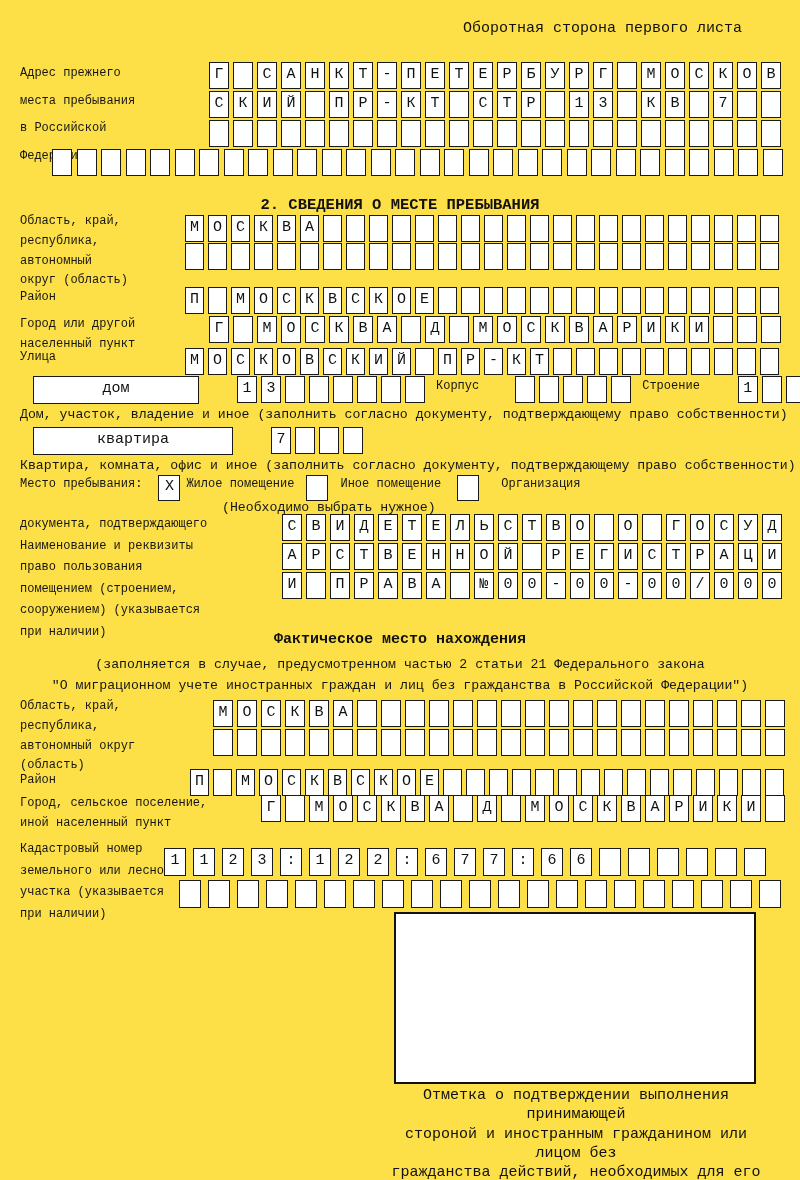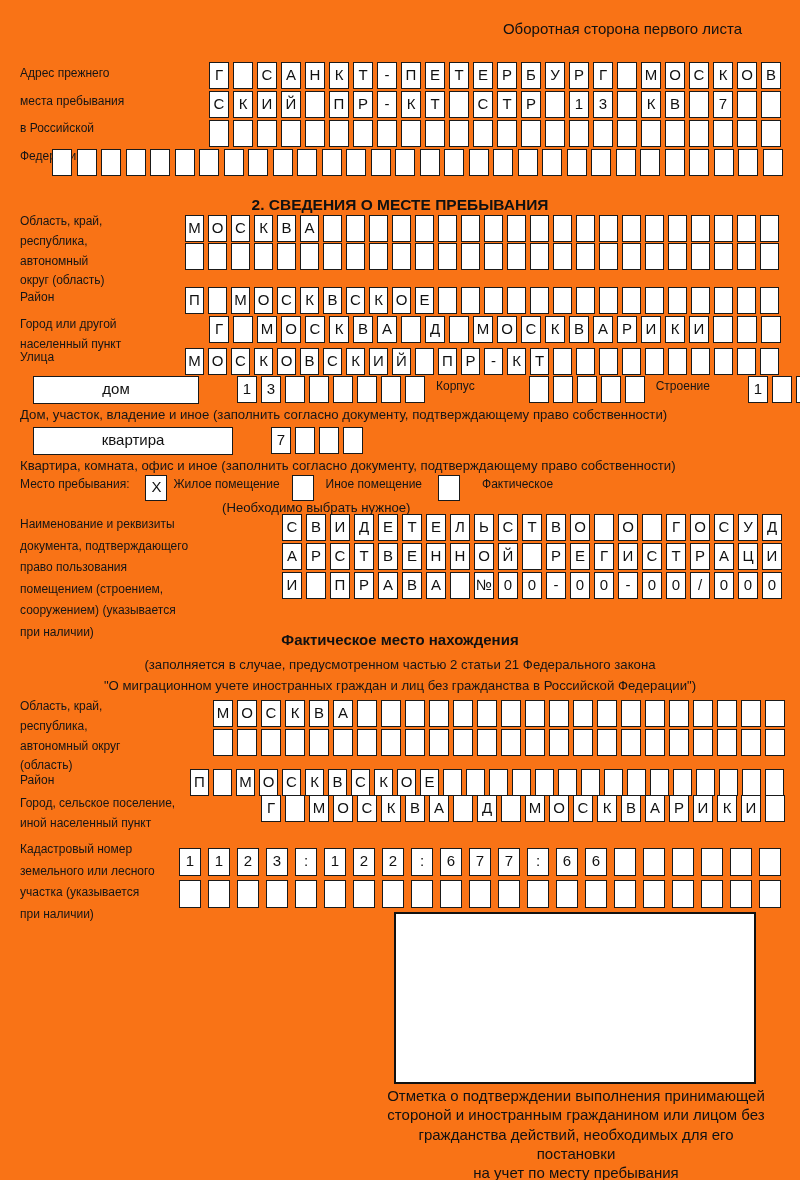--- a/index.html
+++ b/index.html
@@ -1,17 +1,17 @@
 <!DOCTYPE html>
 <html><head>
 <meta charset="utf-8">
 <style>
   html,body{margin:0;padding:0;background:#fff;}
-  #page{position:relative;width:800px;height:1180px;background:#f97316;
-        font-family:Liberation Sans, sans-serif;color:#111;overflow:hidden;}
+  #page{position:relative;width:800px;height:1180px;background:#fde047;
+        font-family:Liberation Mono, monospace;color:#111;overflow:hidden;}
   .abs{position:absolute;}
   .lbl{font-size:12px;color:#151515;}
   .lines27 div{line-height:27.5px;}
   .lines20 div{line-height:19.8px;}
   .lines21 div{line-height:21.6px;}
   .note{font-size:13.2px;color:#151515;}
   .center{width:800px;text-align:center;left:0;}
   .boldt{font-weight:bold;}
   .cells{white-space:nowrap;padding-left:32px;}
   .cell{display:inline-block;box-sizing:border-box;width:20px;height:27px;
@@ -39,21 +39,21 @@
   #ob1-r1{left:153px;top:215px;}
   #ob1-r2{left:153px;top:243px;}
   #ray1-label{left:20px;top:290px;}
   #ray1-row{left:153px;top:287px;}
   #gor1-label{left:20px;top:315px;}
   #gor1-row{left:177px;top:316px;}
   #ul-label{left:20px;top:350px;}
   #ul-row{left:153px;top:348px;}
   #dom-row{left:33px;top:376px;}
   #dom-wbox{width:166px;margin-right:6px;}
-  #kor-lbl{margin:3px 22px 0 7px;}
+  #kor-lbl{margin:3px 4px 0 7px;}
   #str-lbl{margin:3px 6px 16px 7px;}
   #dom-note{left:20px;top:407px;}
   #kv-row{left:33px;top:427px;}
   #kv-wbox{width:200px;margin-right:6px;}
   #kv-note{left:20px;top:458px;}
   #mesto-row{left:20px;top:475px;}
   #mesto-lbl{margin:2px 16px 0 0;}
   .optlbl{margin:2px 0 0 0;}
   #mesto-note{left:222px;top:500px;}
   #doc-label{left:20px;top:514px;width:228px;}
@@ -63,21 +63,21 @@
   #fact-title{top:631px;font-size:15px;}
   #fact-note{top:655px;line-height:20.5px;}
   #ob2-label{left:20px;top:697px;}
   #ob2-r1{left:181px;top:700px;}
   #ob2-r2{left:181px;top:729px;}
   #ray2-label{left:20px;top:773px;}
   #ray2-row{left:158px;top:769px;}
   #gor2-label{left:20px;top:794px;}
   #gor2-row{left:229px;top:795px;}
   #kad-label{left:20px;top:839px;}
-  #kad-r1{left:147px;top:848px;}
+  #kad-r1{left:132px;top:848px;}
   #kad-r2{left:147px;top:880px;}
   #stamp-box{left:394px;top:912px;width:358px;height:168px;
              border:2px solid #111;background:#fff;}
   #stamp-caption{left:378px;top:1086px;width:396px;text-align:center;
                  font-size:15px;line-height:19.3px;}
 </style>
 </head>
 <body>
 
 <div id="page">
@@ -134,27 +134,27 @@
   </div>
   <div id="kv-note" class="abs note">Квартира, комната, офис и иное (заполнить согласно документу, подтверждающему право собственности)</div>
 
   <div id="mesto-row" class="abs flexrow">
     <span id="mesto-lbl" class="lbl">Место пребывания:</span>
     <span class="chk" style="margin-right:6px;">X</span>
     <span class="lbl optlbl" style="margin-right:12px;">Жилое помещение</span>
     <span class="chk" style="margin-right:12px;"></span>
     <span class="lbl optlbl" style="margin-right:16px;">Иное помещение</span>
     <span class="chk" style="margin-right:22px;"></span>
-    <span class="lbl optlbl">Фактическое</span>
+    <span class="lbl optlbl">Организация</span>
   </div>
   <div id="mesto-note" class="abs note">(Необходимо выбрать нужное)</div>
 
   <div id="doc-label" class="abs lbl lines21">
+      <div>документа, подтверждающего</div>
       <div>Наименование и реквизиты</div>
-      <div>документа, подтверждающего</div>
       <div>право пользования</div>
       <div>помещением (строением,</div>
       <div>сооружением) (указывается</div>
       <div>при наличии)</div>
     </div>
   <div id="doc-r1" class="abs cells"><span class="cell">С</span><span class="cell">В</span><span class="cell">И</span><span class="cell">Д</span><span class="cell">Е</span><span class="cell">Т</span><span class="cell">Е</span><span class="cell">Л</span><span class="cell">Ь</span><span class="cell">С</span><span class="cell">Т</span><span class="cell">В</span><span class="cell">О</span><span class="cell"></span><span class="cell">О</span><span class="cell"></span><span class="cell">Г</span><span class="cell">О</span><span class="cell">С</span><span class="cell">У</span><span class="cell">Д</span></div>
   <div id="doc-r2" class="abs cells"><span class="cell">А</span><span class="cell">Р</span><span class="cell">С</span><span class="cell">Т</span><span class="cell">В</span><span class="cell">Е</span><span class="cell">Н</span><span class="cell">Н</span><span class="cell">О</span><span class="cell">Й</span><span class="cell"></span><span class="cell">Р</span><span class="cell">Е</span><span class="cell">Г</span><span class="cell">И</span><span class="cell">С</span><span class="cell">Т</span><span class="cell">Р</span><span class="cell">А</span><span class="cell">Ц</span><span class="cell">И</span></div>
   <div id="doc-r3" class="abs cells"><span class="cell">И</span><span class="cell"></span><span class="cell">П</span><span class="cell">Р</span><span class="cell">А</span><span class="cell">В</span><span class="cell">А</span><span class="cell"></span><span class="cell">№</span><span class="cell">0</span><span class="cell">0</span><span class="cell">-</span><span class="cell">0</span><span class="cell">0</span><span class="cell">-</span><span class="cell">0</span><span class="cell">0</span><span class="cell">/</span><span class="cell">0</span><span class="cell">0</span><span class="cell">0</span></div>
 
   <div id="fact-title" class="abs center boldt">Фактическое место нахождения</div>

